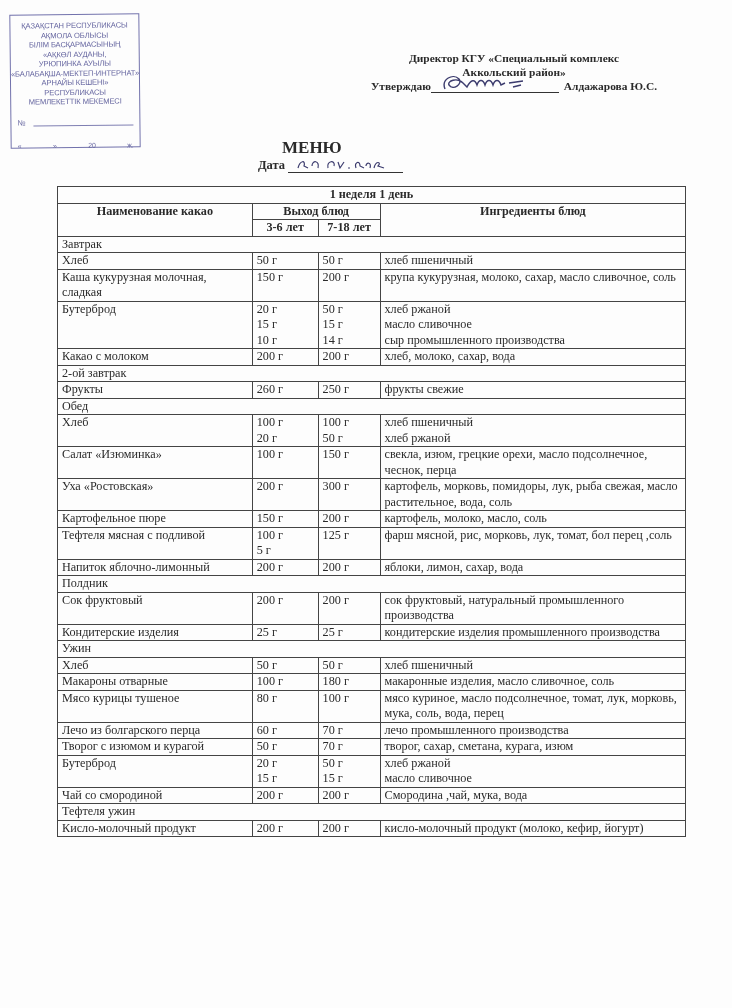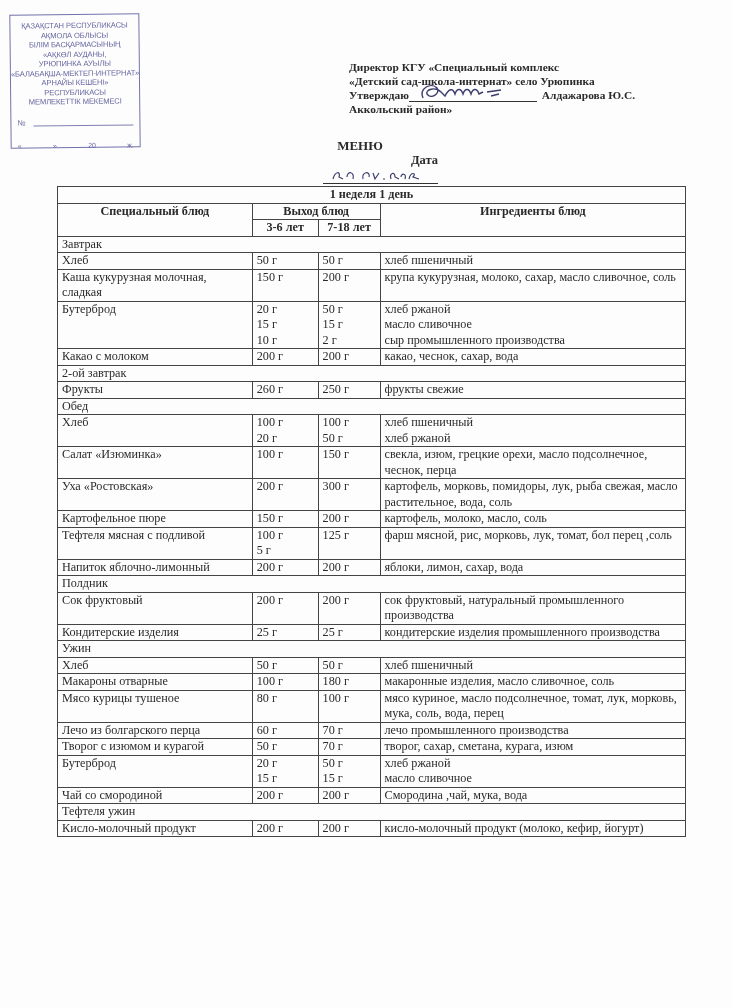--- a/index.html
+++ b/index.html
@@ -12,29 +12,29 @@
     color: #4a4a8f; font-family: "Liberation Sans", "DejaVu Sans", sans-serif;
     font-size: 7.6px; line-height: 9.5px; text-align: center; padding-top: 6px;
     letter-spacing: -0.1px; transform: rotate(-0.6deg); opacity: 0.85;
   }
   .stamp .ln { display: block; white-space: nowrap; }
   .stamp .num { position: absolute; left: 6px; top: 103px; right: 6px; text-align: left; }
   .stamp .num::after { content: ""; position: absolute; left: 16px; right: 0; bottom: 2px; border-bottom: 1px solid #6a6aa6; }
   .stamp .dt { position: absolute; left: 6px; right: 6px; top: 126px; display: flex; justify-content: space-between; font-size: 7px; }
 
   .approve {
-    position: absolute; right: 53px; top: 60px; width: 330px; text-align: left;
+    position: absolute; right: 53px; top: 51px; width: 330px; text-align: center;
     font-weight: bold; font-size: 11.4px; line-height: 14px;
   }
   .approve .sigline { display: inline-block; width: 128px; border-bottom: 1px solid #333; height: 14px; vertical-align: bottom; position: relative; margin-right: 2px; }
   .approve .sig { position: absolute; left: 8px; top: -8px; }
 
   .title-block { position: absolute; left: 258px; top: 138px; width: 180px; font-weight: bold; }
-  .menu-title { font-size: 13px; text-align: center; padding-left: 24px; }
-  .date-row { font-size: 12.5px; margin-top: -1px; display: flex; align-items: flex-end; flex-direction: column; }
+  .menu-title { font-size: 17px; text-align: left; padding-left: 24px; }
+  .date-row { font-size: 12.5px; margin-top: -1px; display: flex; align-items: flex-end; }
   .date-line { display: inline-block; width: 115px; border-bottom: 1px solid #333; height: 16px; margin-left: 3px; position: relative; }
   .date-line .hand { position: absolute; left: 6px; top: -3px; }
 
   table.menu {
     position: absolute; left: 57px; top: 186px; width: 629px;
     border-collapse: collapse; font-size: 12.2px; line-height: 15.5px;
   }
   table.menu td, table.menu th { border: 1px solid #444; padding: 0 4px; vertical-align: top; font-weight: normal; }
   table.menu th { font-weight: bold; text-align: center; }
   col.c1 { width: 195px; } col.c2 { width: 66px; } col.c3 { width: 62px; } col.c4 { width: 306px; }
@@ -58,28 +58,27 @@
   <div class="dt">
     <span>«</span>
     <span>»</span>
     <span>20</span>
     <span>ж.</span>
   </div>
 </div>
 
 <div class="approve">
   <div>Директор КГУ «Специальный комплекс</div>
-  <div>«Детский сад-школа-интернат» село Урюпинка</div>
+  <div>Аккольский район»</div>
   <div>
     <span>Утверждаю</span><span class="sigline"><svg class="sig" width="110" height="26" viewBox="0 0 110 26">
           <path d="M6 18 C2 8 14 2 20 8 C24 13 14 20 10 14 C8 10 18 6 24 12 L28 16 C32 8 36 8 38 14 C40 8 44 8 46 14 C48 8 52 8 54 14 C56 8 60 8 62 14 L66 12 M70 12 L84 10 M74 16 L82 14" stroke="#3c3c6e" stroke-width="1.4" fill="none"></path>
         </svg></span>
     <span>Алдажарова Ю.С.</span>
   </div>
-  <div>Аккольский район»</div>
 </div>
 
 <div class="title-block">
   <div class="menu-title">МЕНЮ</div>
   <div class="date-row">
     <span>Дата</span>
     <span class="date-line">
       <svg class="hand" width="100" height="18" viewBox="0 0 100 18">
           <path d="M4 14 C6 6 12 6 10 12 L14 14 M18 12 C18 6 26 6 24 14 M34 14 C32 6 42 6 40 12 M44 8 L46 14 L50 8 M54 14 L56 14 M62 14 C60 8 66 6 66 12 L70 14 M72 12 C72 8 78 8 76 14 M80 14 C82 6 88 8 84 12 L90 14" stroke="#3c3c6e" stroke-width="1.2" fill="none"></path>
         </svg>
@@ -92,21 +91,21 @@
       <col class="c1">
       <col class="c2">
       <col class="c3">
       <col class="c4">
     </colgroup>
   <thead>
     <tr>
         <th colspan="4">1 неделя  1 день</th>
       </tr>
     <tr>
-      <th rowspan="2" style="vertical-align:top">Специальный блюд</th>
+      <th rowspan="2" style="vertical-align:top">Наименование какао</th>
       <th colspan="2">Выход блюд</th>
       <th rowspan="2" style="vertical-align:top">Ингредиенты блюд</th>
     </tr>
     <tr>
       <th style="vertical-align:top">3-6 лет</th>
       <th style="vertical-align:top">7-18 лет</th>
     </tr>
   </thead>
   <tbody id="menu-body">
       <tr class="section">
@@ -139,38 +138,38 @@
       <tr>
         <td>Бутерброд</td>
         <td class="multiline">
           <span>20 г</span>
           <span>15 г</span>
           <span>10 г</span>
         </td>
         <td class="multiline">
           <span>50 г</span>
           <span>15 г</span>
-          <span>2 г</span>
+          <span>14 г</span>
         </td>
         <td class="multiline">
           <span>хлеб ржаной</span>
           <span>масло сливочное</span>
           <span>сыр промышленного производства</span>
         </td>
       </tr>
       <tr>
         <td>Какао с молоком</td>
         <td class="multiline">
           <span>200 г</span>
         </td>
         <td class="multiline">
           <span>200 г</span>
         </td>
         <td class="multiline">
-          <span>какао, чеснок, сахар, вода</span>
+          <span>хлеб, молоко, сахар, вода</span>
         </td>
       </tr>
       <tr class="section">
         <td colspan="4">2-ой завтрак</td>
       </tr>
       <tr>
         <td>Фрукты</td>
         <td class="multiline">
           <span>260 г</span>
         </td>

